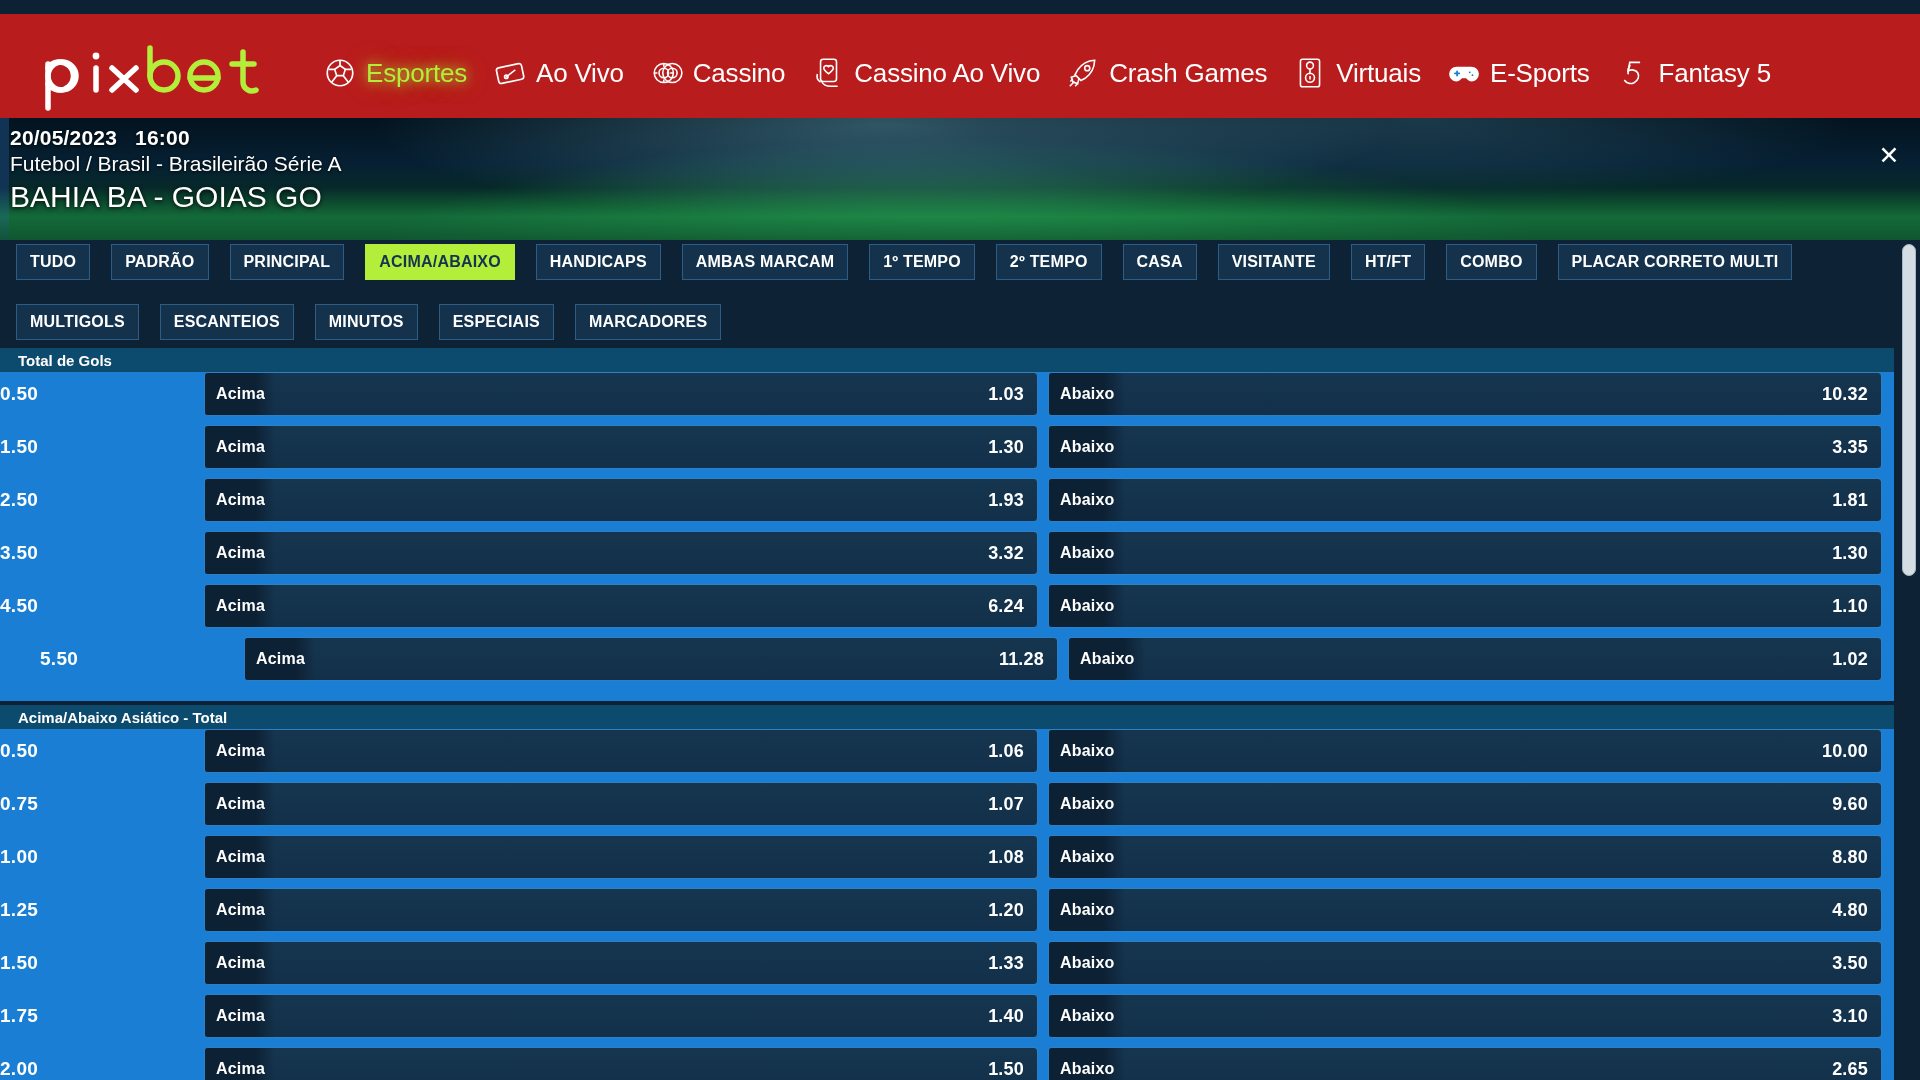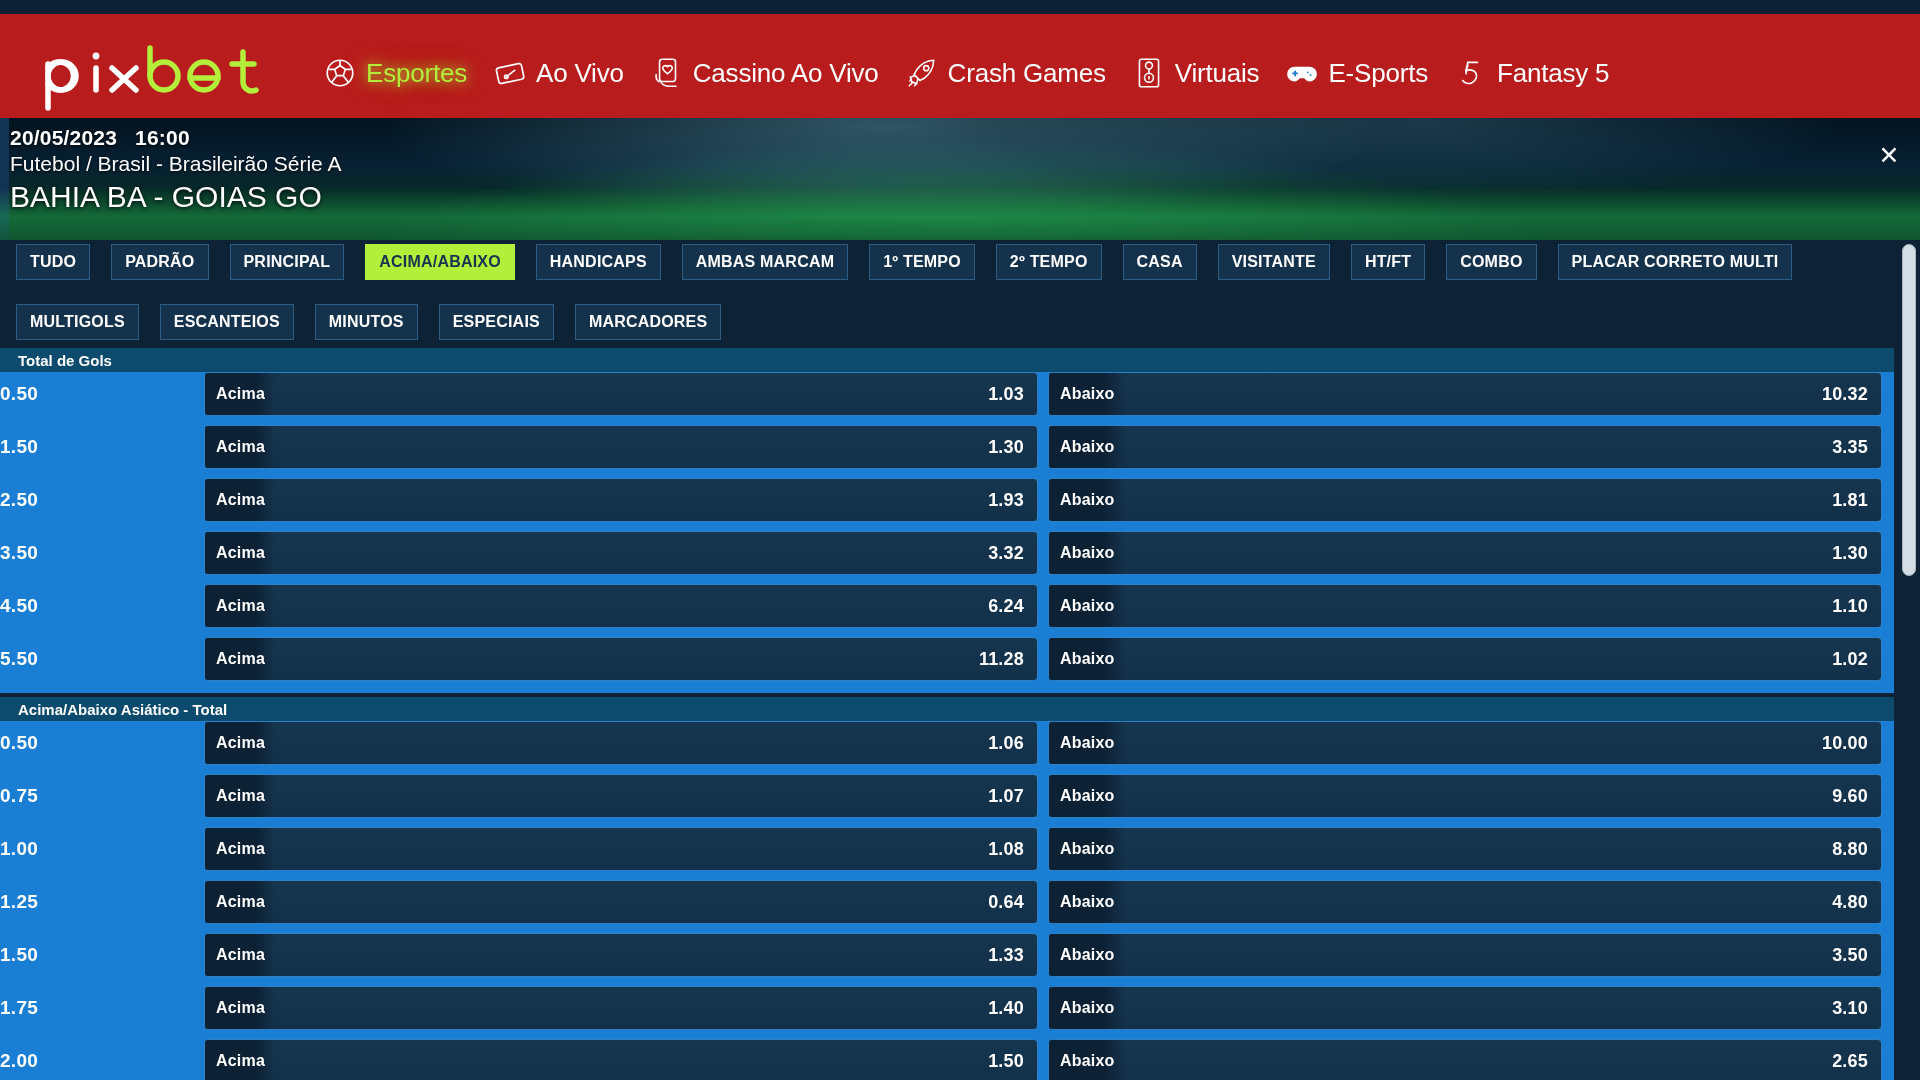--- a/index.html
+++ b/index.html
@@ -138,21 +138,21 @@
     font-weight: bold;
     margin-top: 4px;
   }
   .sect-body { background: #1a7fd4; padding-bottom: 4px; }
 
   .mrow {
     display: flex; align-items: center;
     height: 44px;
     margin-bottom: 9px;
   }
-  .mrow:last-child{ margin-bottom:8px; }
+  .mrow:last-child{ margin-bottom:16px;padding-left:40px; }
   .mline {
     width: 204px;
     flex: 0 0 204px;
     text-align: left;
     padding-right: 22px;
     color: #ffffff;
     font-size: 19px;
     font-weight: bold;
     letter-spacing: .3px;
   }
@@ -257,20 +257,34 @@
             <g fill="none" stroke="#ffffff" stroke-width="1.6">
           <rect x="4" y="9" width="24" height="15" rx="2.5" transform="rotate(-12 16 16)"></rect>
           <path d="M12 20l9-7" stroke-width="1.4"></path>
           <circle cx="12.5" cy="19.5" r="1.6"></circle>
         </g>
           </svg>
       </span>
       <span class="nav-label">Ao Vivo</span>
     </div>
 
+    <div class="nav-item">
+      <span class="nav-ico">
+        <svg viewBox="0 0 32 32">
+            <g fill="none" stroke="#ffffff" stroke-width="1.5">
+          <circle cx="13" cy="16" r="9"></circle>
+              <circle cx="13" cy="16" r="4.5"></circle>
+          <circle cx="21" cy="16" r="9"></circle>
+              <circle cx="21" cy="16" r="4.5"></circle>
+          <path d="M13 7v3M13 22v3M4 16h3M19 16h3"></path>
+        </g>
+          </svg>
+      </span>
+      <span class="nav-label">Cassino</span>
+    </div>
 
     <div class="nav-item">
       <span class="nav-ico">
         <svg viewBox="0 0 32 32">
             <g fill="none" stroke="#ffffff" stroke-width="1.5">
           <rect x="9" y="3" width="15" height="21" rx="2.5"></rect>
           <path d="M16.5 10c1.8-2 4.5-.6 4.5 1.4 0 2.2-3 4-4.5 5.3-1.5-1.3-4.5-3.1-4.5-5.3 0-2 2.7-3.4 4.5-1.4z"></path>
           <path d="M10 24c1.5 3 5 4.5 8.5 4.5h6" stroke-linecap="round"></path>
           <path d="M6 17c-1 3 .5 6 3 7.6"></path>
         </g>
@@ -490,21 +504,21 @@
             <div class="obtn">
               <span class="o-name">Abaixo</span>
               <span class="o-odd">8.80</span>
             </div>
             <div class="tail"></div>
           </div>
           <div class="mrow">
             <div class="mline">1.25</div>
             <div class="obtn">
               <span class="o-name">Acima</span>
-              <span class="o-odd">0.64</span>
+              <span class="o-odd">1.20</span>
             </div>
             <div class="gap"></div>
             <div class="obtn">
               <span class="o-name">Abaixo</span>
               <span class="o-odd">4.80</span>
             </div>
             <div class="tail"></div>
           </div>
           <div class="mrow">
             <div class="mline">1.50</div>

